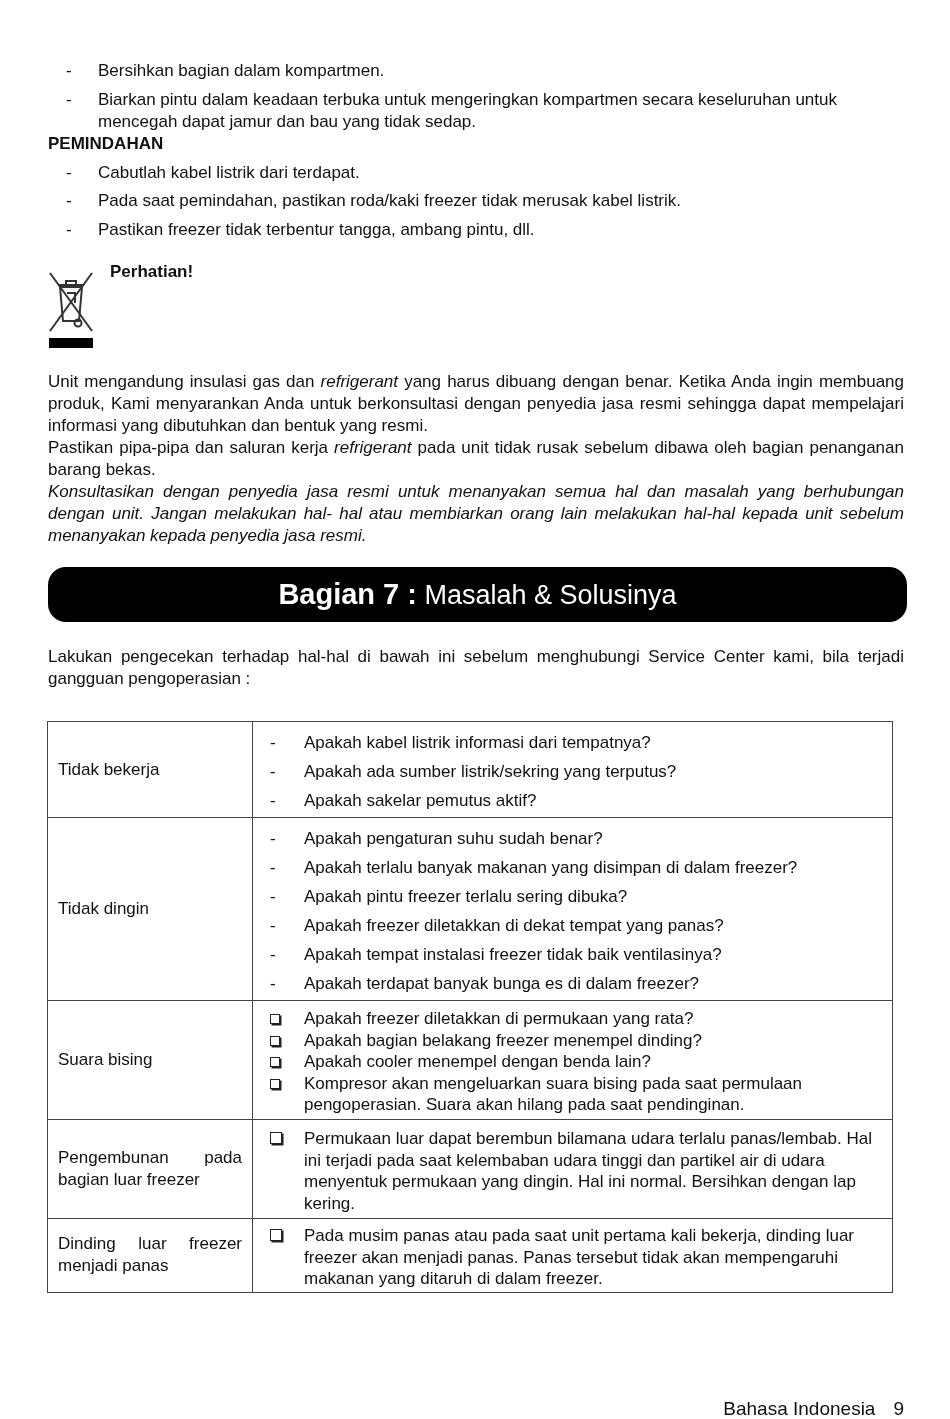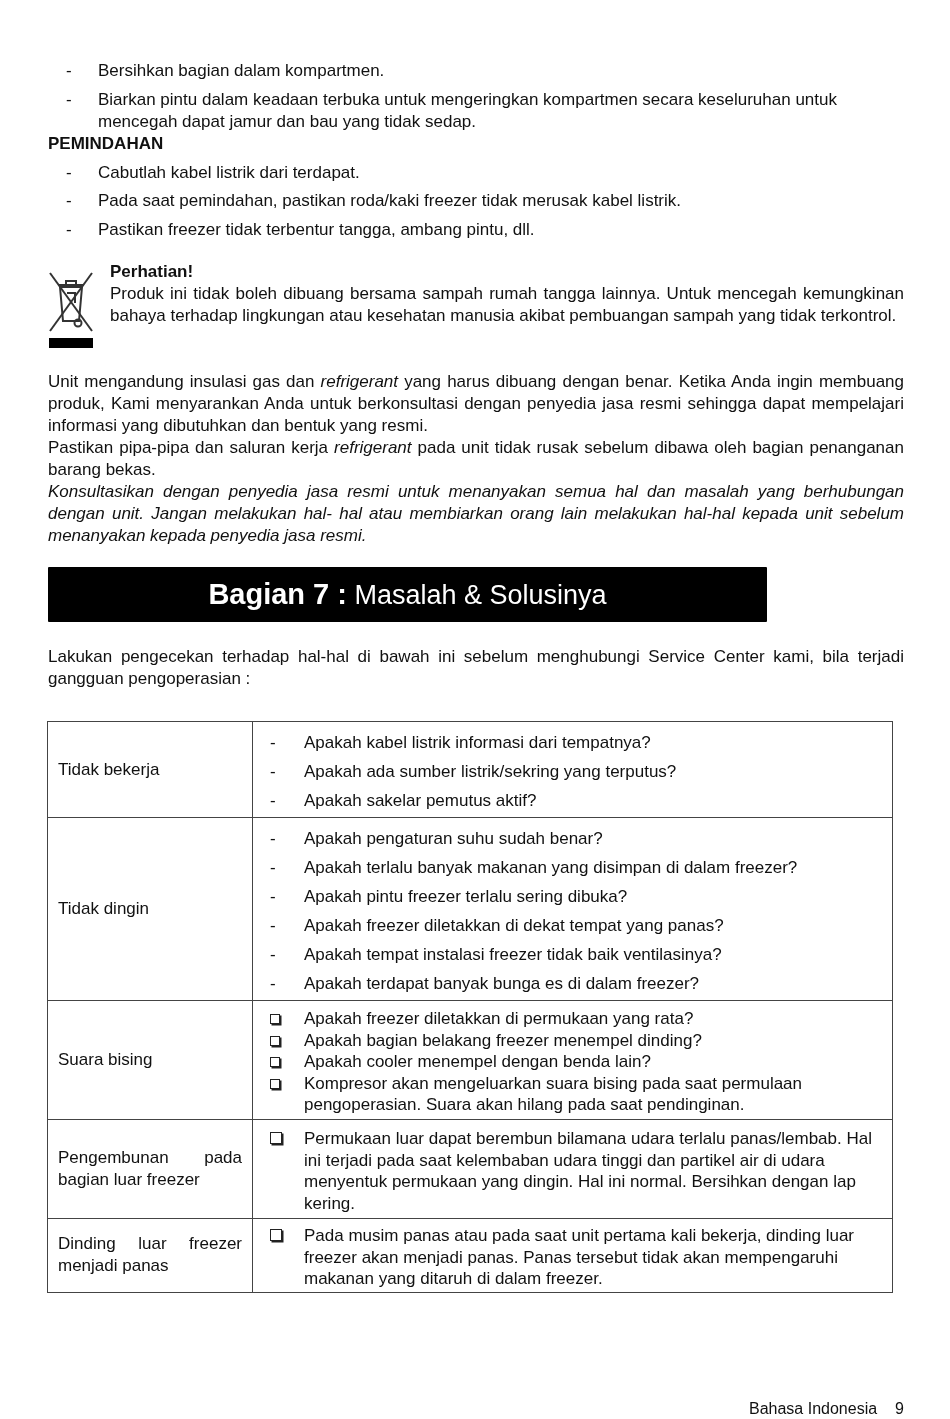--- a/index.html
+++ b/index.html
@@ -18,22 +18,22 @@
   .bullet-row .txt { position: absolute; left: 50px; top: 0; width: 810px; }
   .heading-bold { font-weight: bold; }
 
   .notice { position: absolute; left: 48px; top: 261px; width: 856px; height: 90px; }
   .notice .icon { position: absolute; left: 0; top: 8px; width: 46px; height: 80px; }
   .notice .text { position: absolute; left: 62px; top: 0; width: 794px; text-align: justify; }
 
   .para { position: absolute; left: 48px; width: 856px; text-align: justify; }
 
   .section-bar {
-    position: absolute; left: 48px; top: 567px; width: 719px; height: 55px;
-    background: #000000; border-radius: 1px;
+    position: absolute; left: 48px; top: 567px; width: 859px; height: 55px;
+    background: #000000; border-radius: 18px;
     color: #ffffff; text-align: center;
     line-height: 55px;
   }
   .section-bar .b { font-weight: bold; font-size: 29px; }
   .section-bar .n { font-size: 27px; }
 
   table.trouble {
     position: absolute; left: 47px; top: 721px; width: 846px;
     border-collapse: collapse;
   }
@@ -46,21 +46,21 @@
   .sol-item { position: relative; padding-left: 51px; padding-right: 8px; }
   .sol-item .mk { position: absolute; left: 17px; top: 0; }
   .sol-dash .sol-item { line-height: 29px; }
   .sol-box .sol-item { line-height: 21.5px; }
   .chk {
     display: inline-block; width: 10px; height: 10px; border: 1.5px solid #222;
     box-shadow: 1.5px 1.5px 0 #222; margin-top: 6px;
   }
   .chk.big { width: 12px; height: 12px; margin-top: 4px; }
 
-  .footer { position: absolute; right: 46px; top: 1398px; font-size: 16px; }
+  .footer { position: absolute; right: 46px; top: 1398px; font-size: 19px; }
   .footer .pg { margin-left: 18px; }
 </style>
 </head>
 <body>
 
 <div class="bullet-row" style="top:60px;">
   <span class="dash">-</span>
   <span class="txt">Bersihkan bagian dalam kompartmen.</span>
 </div>
 <div class="bullet-row" style="top:89px;">
@@ -92,21 +92,20 @@
         <path d="M19 24 L27 24 L27 34"></path>
         <circle cx="30" cy="54" r="3.5"></circle>
         <path d="M2 4 L44 62"></path>
         <path d="M44 4 L2 62"></path>
       </g>
       <rect x="1" y="69" width="44" height="10" fill="#000"></rect>
     </svg>
   </div>
   <div class="text">
     <div class="heading-bold">Perhatian!</div>
-    <div>Produk ini tidak boleh dibuang bersama sampah rumah tangga lainnya. Untuk mencegah kemungkinan bahaya terhadap lingkungan atau kesehatan manusia akibat pembuangan sampah yang tidak terkontrol.</div>
   </div>
 </div>
 
 <div class="para" style="top:371px;"><span>Unit mengandung insulasi gas dan </span><em>refrigerant</em><span>  yang harus  dibuang dengan benar. Ketika Anda ingin  membuang produk, Kami menyarankan Anda  untuk berkonsultasi dengan penyedia jasa resmi sehingga dapat mempelajari informasi yang dibutuhkan dan bentuk yang resmi.</span></div>
 <div class="para" style="top:437px;"><span>Pastikan  pipa-pipa  dan saluran  kerja </span><em>refrigerant</em><span>  pada unit tidak rusak sebelum dibawa oleh bagian penanganan barang bekas.</span></div>
 <div class="para" style="top:481px;font-style:italic;">Konsultasikan dengan penyedia jasa resmi untuk menanyakan semua hal dan masalah yang berhubungan dengan unit. Jangan melakukan hal- hal atau membiarkan orang lain melakukan hal-hal kepada unit sebelum menanyakan kepada penyedia jasa resmi.</div>
 
 <div class="section-bar">
   <span class="b">Bagian 7 :</span><span class="n"> Masalah &amp; Solusinya</span>
 </div>

